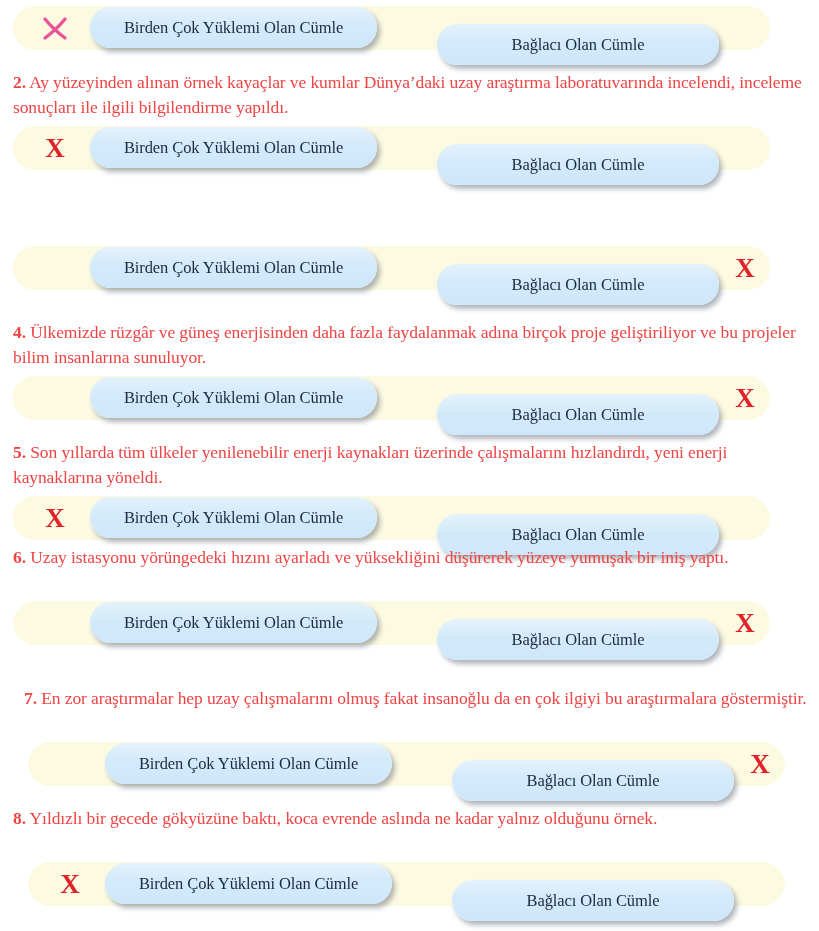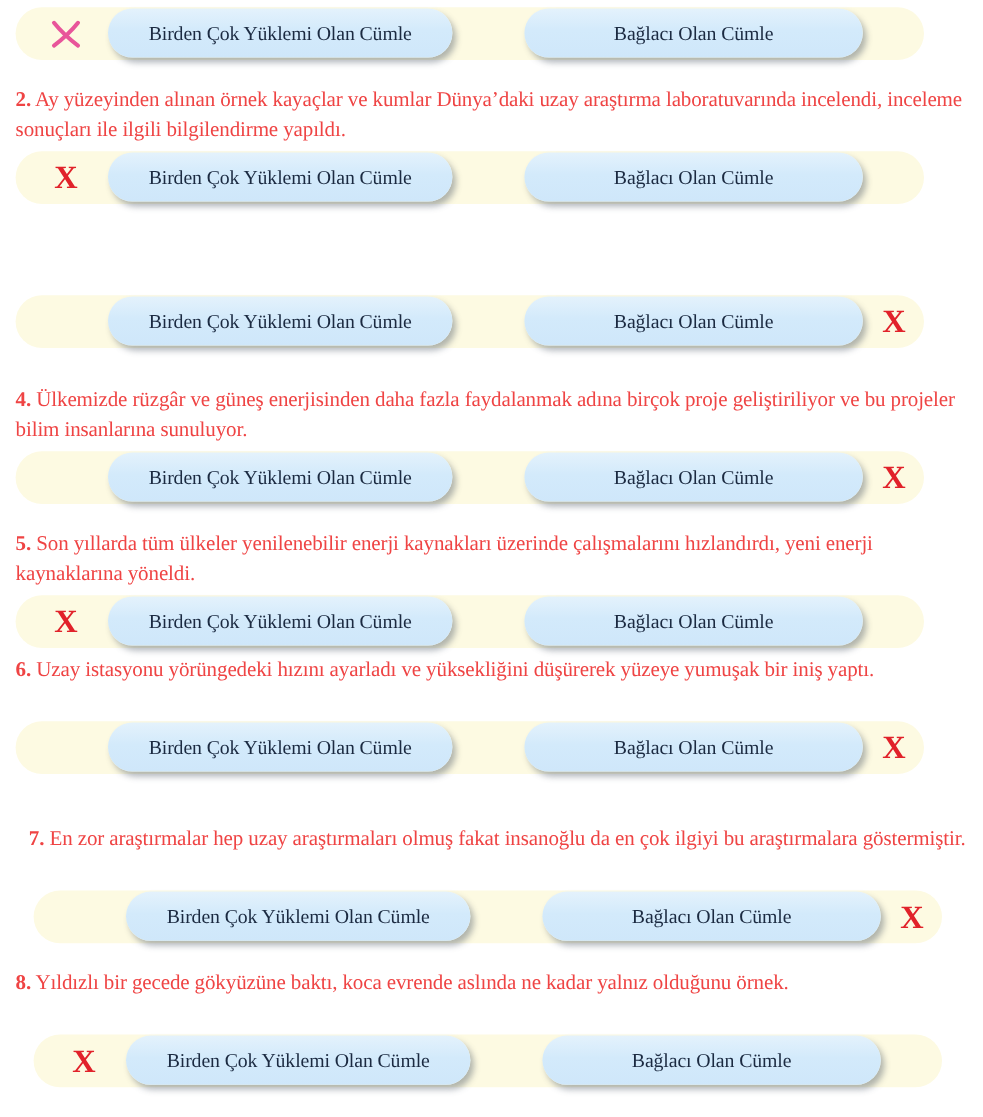--- a/index.html
+++ b/index.html
@@ -56,21 +56,21 @@
     justify-content: center;
     box-sizing: border-box;
   }
   .pill-label {
     font-size: 16.5px;
     color: #1b2a41;
     white-space: nowrap;
     letter-spacing: -0.1px;
   }
   .pill-a { left: 77px;  width: 287px; }
-  .pill-b { left: 424px; width: 282px; }
+  .pill-b { left: 424px; width: 282px; margin-top: 17px; }
 
   
   .xmark {
     position: absolute;
     top: 0;
     height: 44px;
     width: 40px;
     display: flex;
     align-items: center;
     justify-content: center;
@@ -159,21 +159,21 @@
     <div class="question" style="top: 545px; left: 13px; width: 795px;"><span class="qnum">6.</span> <span class="qtext">Uzay istasyonu yörüngedeki hızını ayarladı ve yüksekliğini düşürerek yüzeye yumuşak bir iniş yaptı.</span></div>
     <div class="answer-row" style="top: 742px; left: 28px; width: 757px;">
       <div class="pill pill-a">
         <span class="pill-label">Birden Çok Yüklemi Olan Cümle</span>
       </div>
       <div class="pill pill-b">
         <span class="pill-label">Bağlacı Olan Cümle</span>
       </div>
       <div class="xmark right">X</div>
     </div>
-    <div class="question" style="top: 686px; left: 24px; width: 785px;"><span class="qnum">7.</span> <span class="qtext">En zor araştırmalar hep uzay araştırmaları olmuş fakat insanoğlu da en çok ilgiyi bu araştırmalara göstermiştir.</span></div>
+    <div class="question" style="top: 686px; left: 24px; width: 785px;"><span class="qnum">7.</span> <span class="qtext">En zor araştırmalar hep uzay çalışmalarını olmuş fakat insanoğlu da en çok ilgiyi bu araştırmalara göstermiştir.</span></div>
     <div class="answer-row" style="top: 862px; left: 28px; width: 757px;">
       <div class="pill pill-a">
         <span class="pill-label">Birden Çok Yüklemi Olan Cümle</span>
       </div>
       <div class="pill pill-b">
         <span class="pill-label">Bağlacı Olan Cümle</span>
       </div>
       <div class="xmark left">X</div>
     </div>
     <div class="question" style="top: 806px; left: 13px; width: 795px;"><span class="qnum">8.</span> <span class="qtext">Yıldızlı bir gecede gökyüzüne baktı, koca evrende aslında ne kadar yalnız olduğunu örnek.</span></div>

